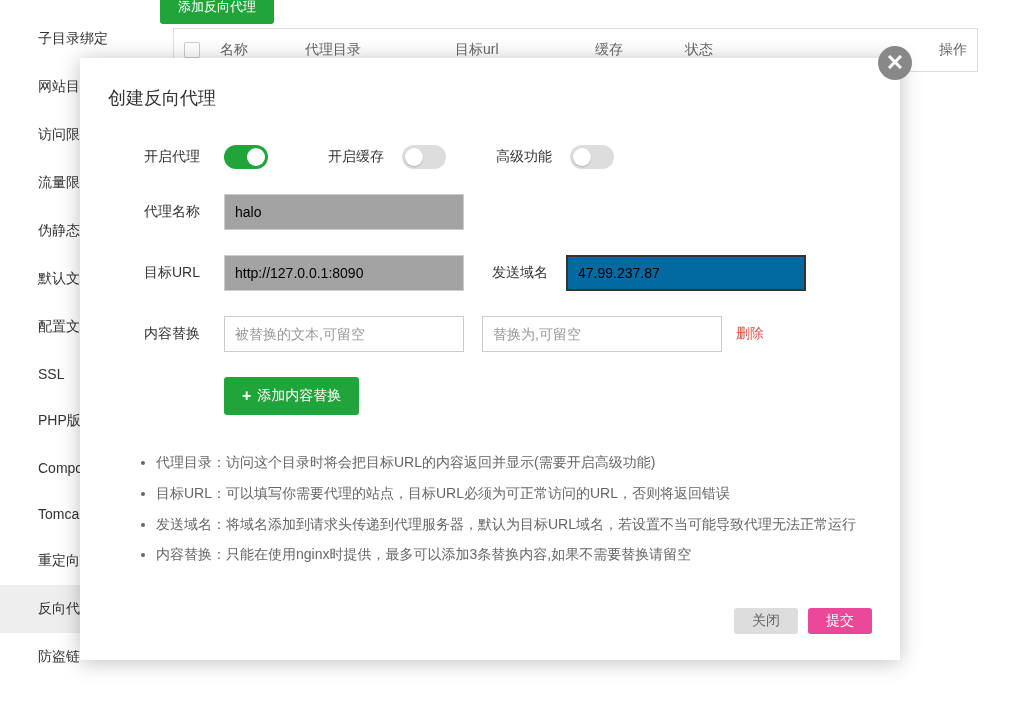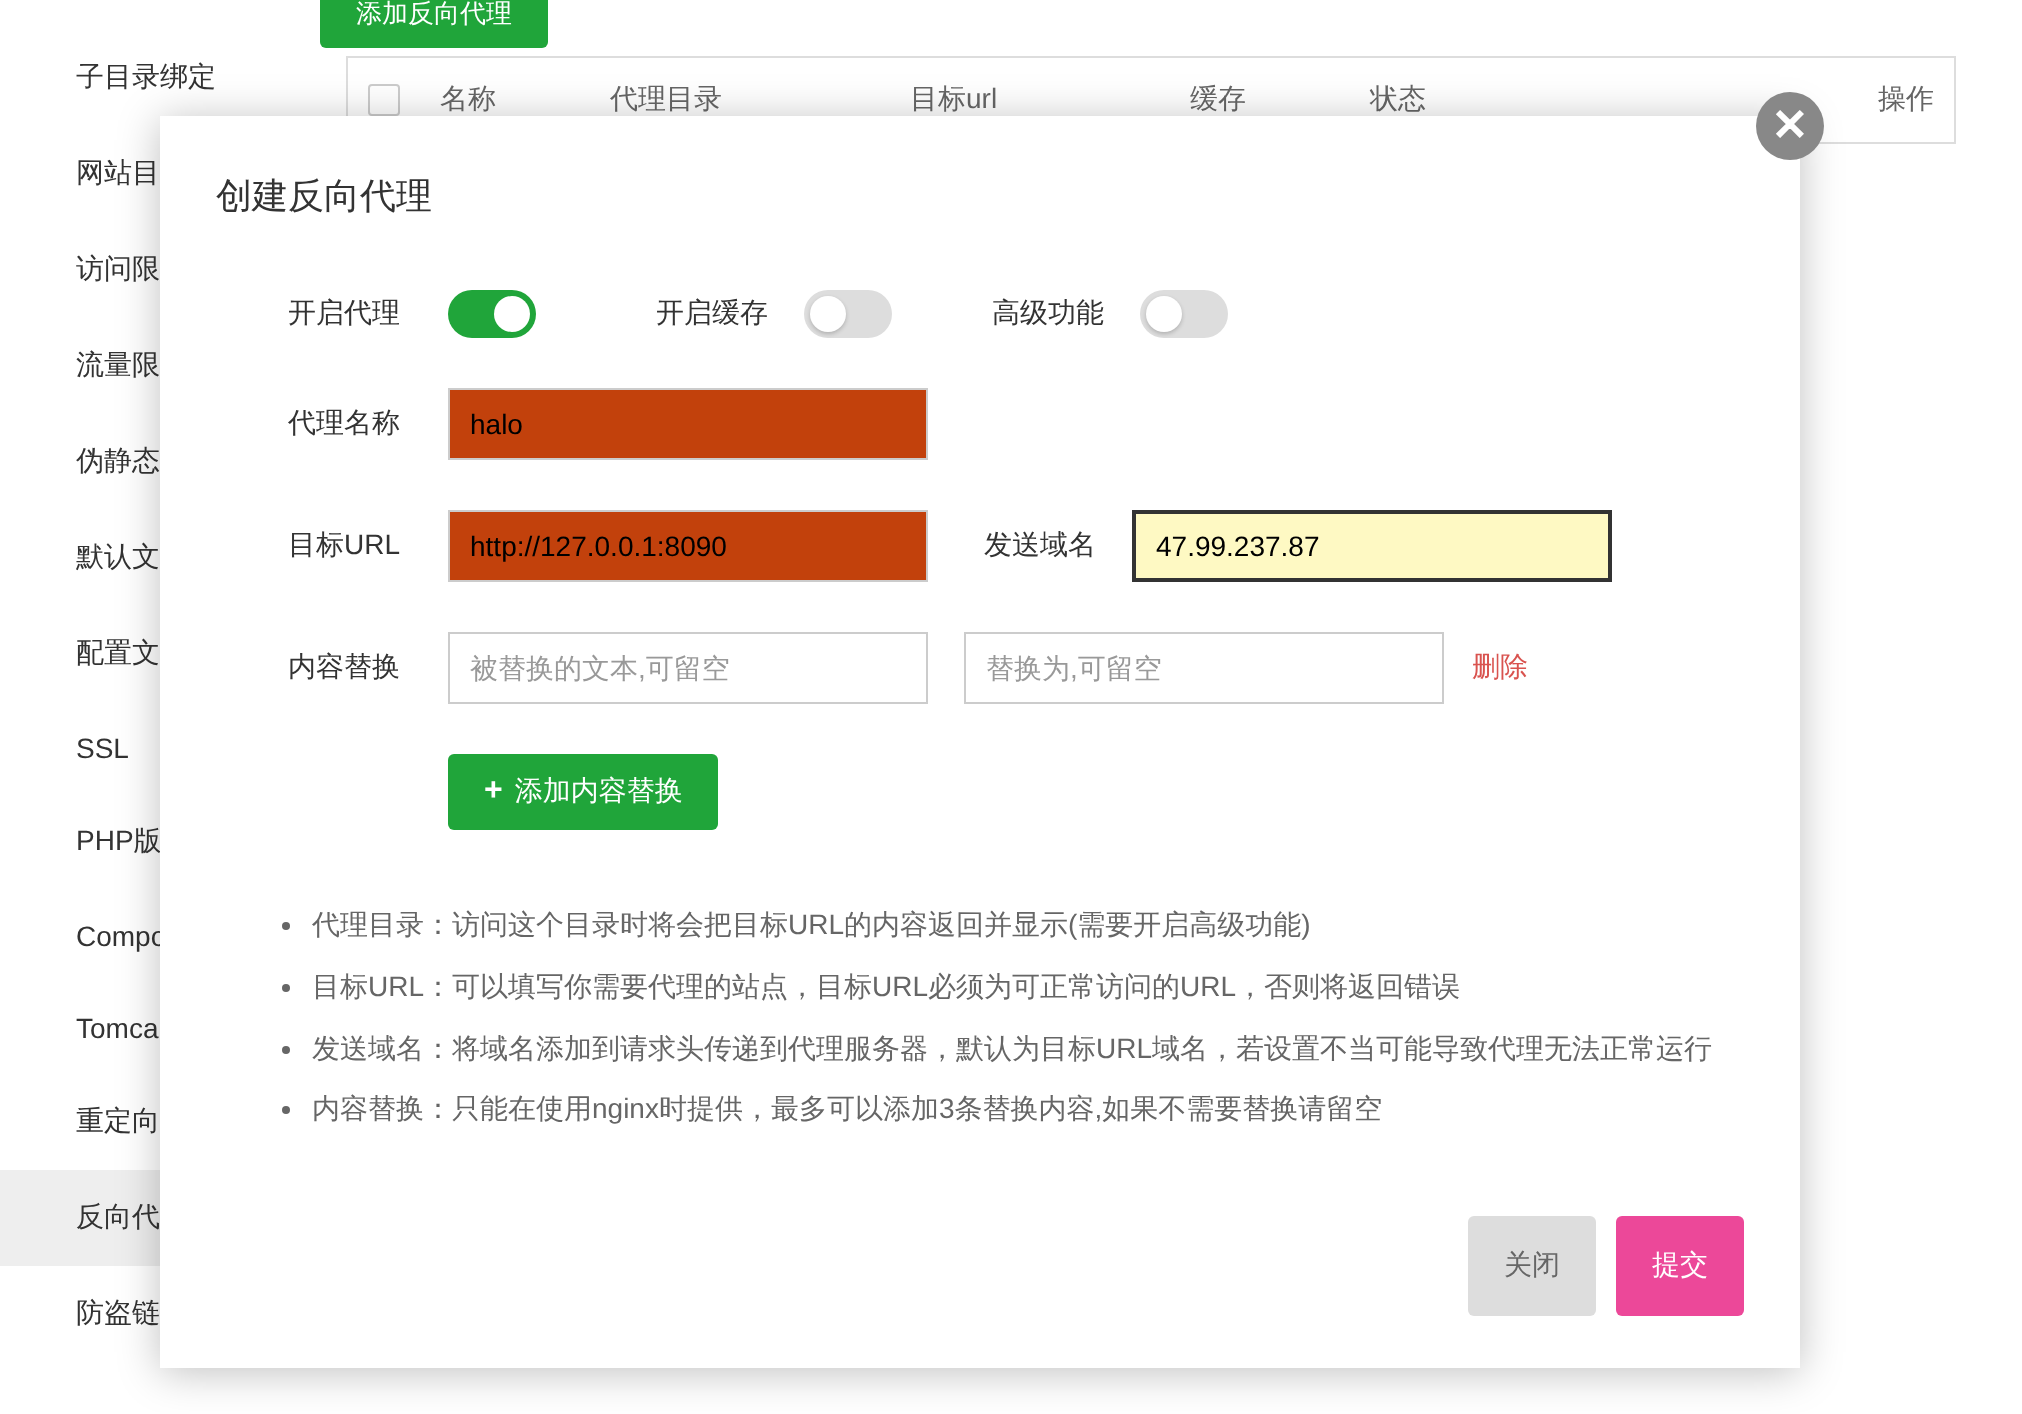--- a/index.html
+++ b/index.html
@@ -35,35 +35,35 @@
 .toggle-wrap { display: flex; align-items: center; }
 .toggle-label { margin-right: 18px; font-size: 14px; }
 
 .toggle { width: 44px; height: 24px; border-radius: 12px; position: relative; cursor: pointer; }
 .toggle.on { background: #20a53a; }
 .toggle.off { background: #ddd; }
 .toggle-knob { width: 18px; height: 18px; border-radius: 50%; background: #fff; position: absolute; top: 3px; }
 .toggle.on .toggle-knob { right: 3px; }
 .toggle.off .toggle-knob { left: 3px; box-shadow: 0 1px 2px rgba(0,0,0,0.2); }
 
-.text-input { height: 36px; border: 1px solid #ccc; padding: 0 10px; font-size: 14px; background: #c2410c; }
+.text-input { height: 36px; border: 1px solid #ccc; padding: 0 10px; font-size: 14px; background: #a3a3a3; }
 .text-input.plain { background: #fff; }
-.text-input.focused { border: 2px solid #333; background: #fef9c3; }
+.text-input.focused { border: 2px solid #333; background: #0369a1; }
 .text-input::placeholder { color: #999; }
 
 .w240 { width: 240px; }
 .sep-label { margin: 0 18px 0 28px; font-size: 14px; }
 
 .add-btn { display: inline-flex; align-items: center; background: #20a53a; color: #fff; padding: 10px 18px; border-radius: 3px; cursor: pointer; font-size: 14px; margin-left: 108px; }
 .plus-icon { font-size: 16px; margin-right: 6px; font-weight: bold; }
 
 .help-list { list-style: disc; padding-left: 40px; margin-top: 32px; color: #666; font-size: 14px; line-height: 2.2; }
 
 .modal-footer { display: flex; justify-content: flex-end; padding: 18px 28px 26px; gap: 10px; }
-.btn { padding: 16px 18px; border-radius: 3px; font-size: 14px; cursor: pointer; border: none; }
+.btn { padding: 4px 18px; border-radius: 3px; font-size: 14px; cursor: pointer; border: none; }
 .btn-default { background: #ddd; color: #666; }
 .btn-primary { background: #ec4899; color: #fff; }
 
 .delete-link { color: #d9534f; margin-left: 14px; cursor: pointer; }
 </style>
 </head>
 <body>
 
 <div class="page-bg">
   <div class="sidebar">

